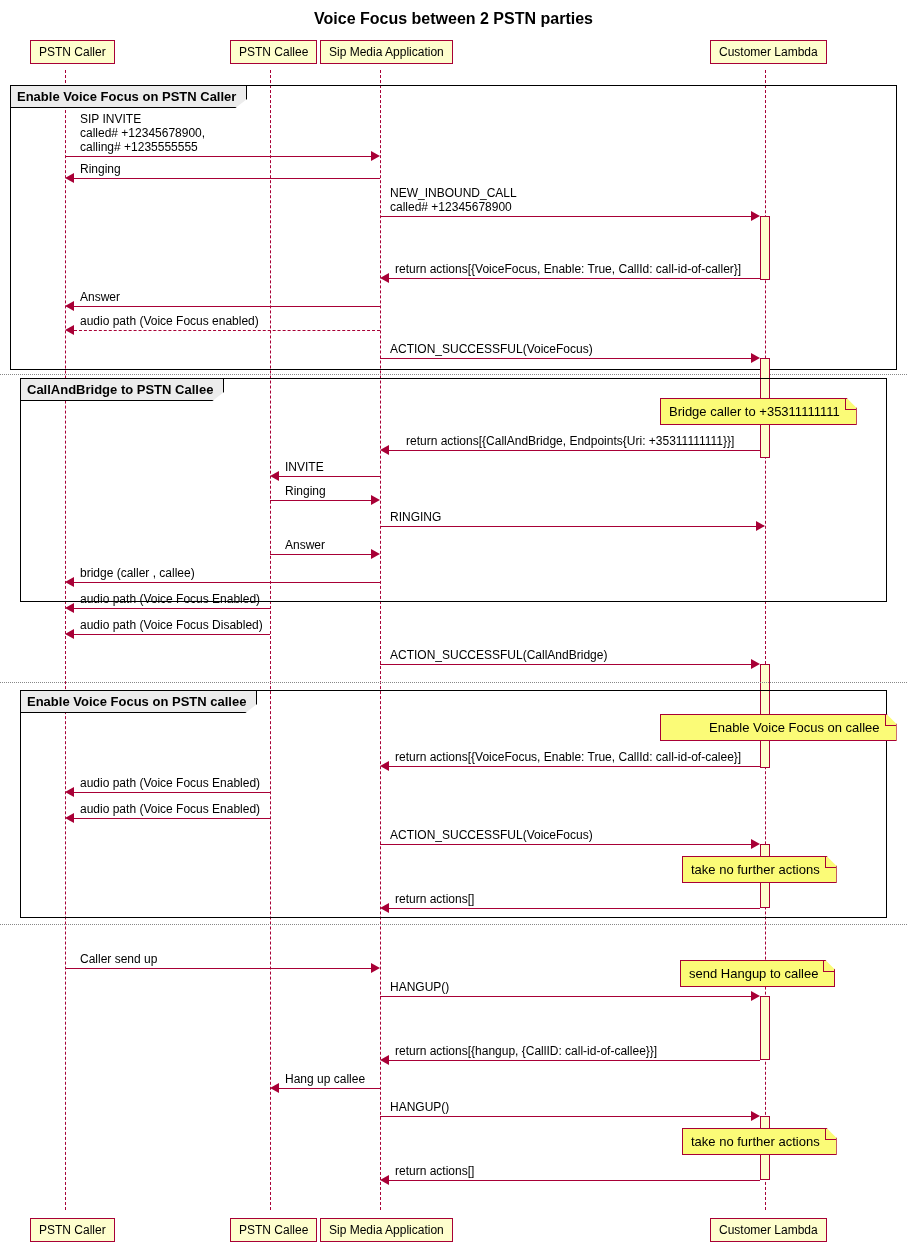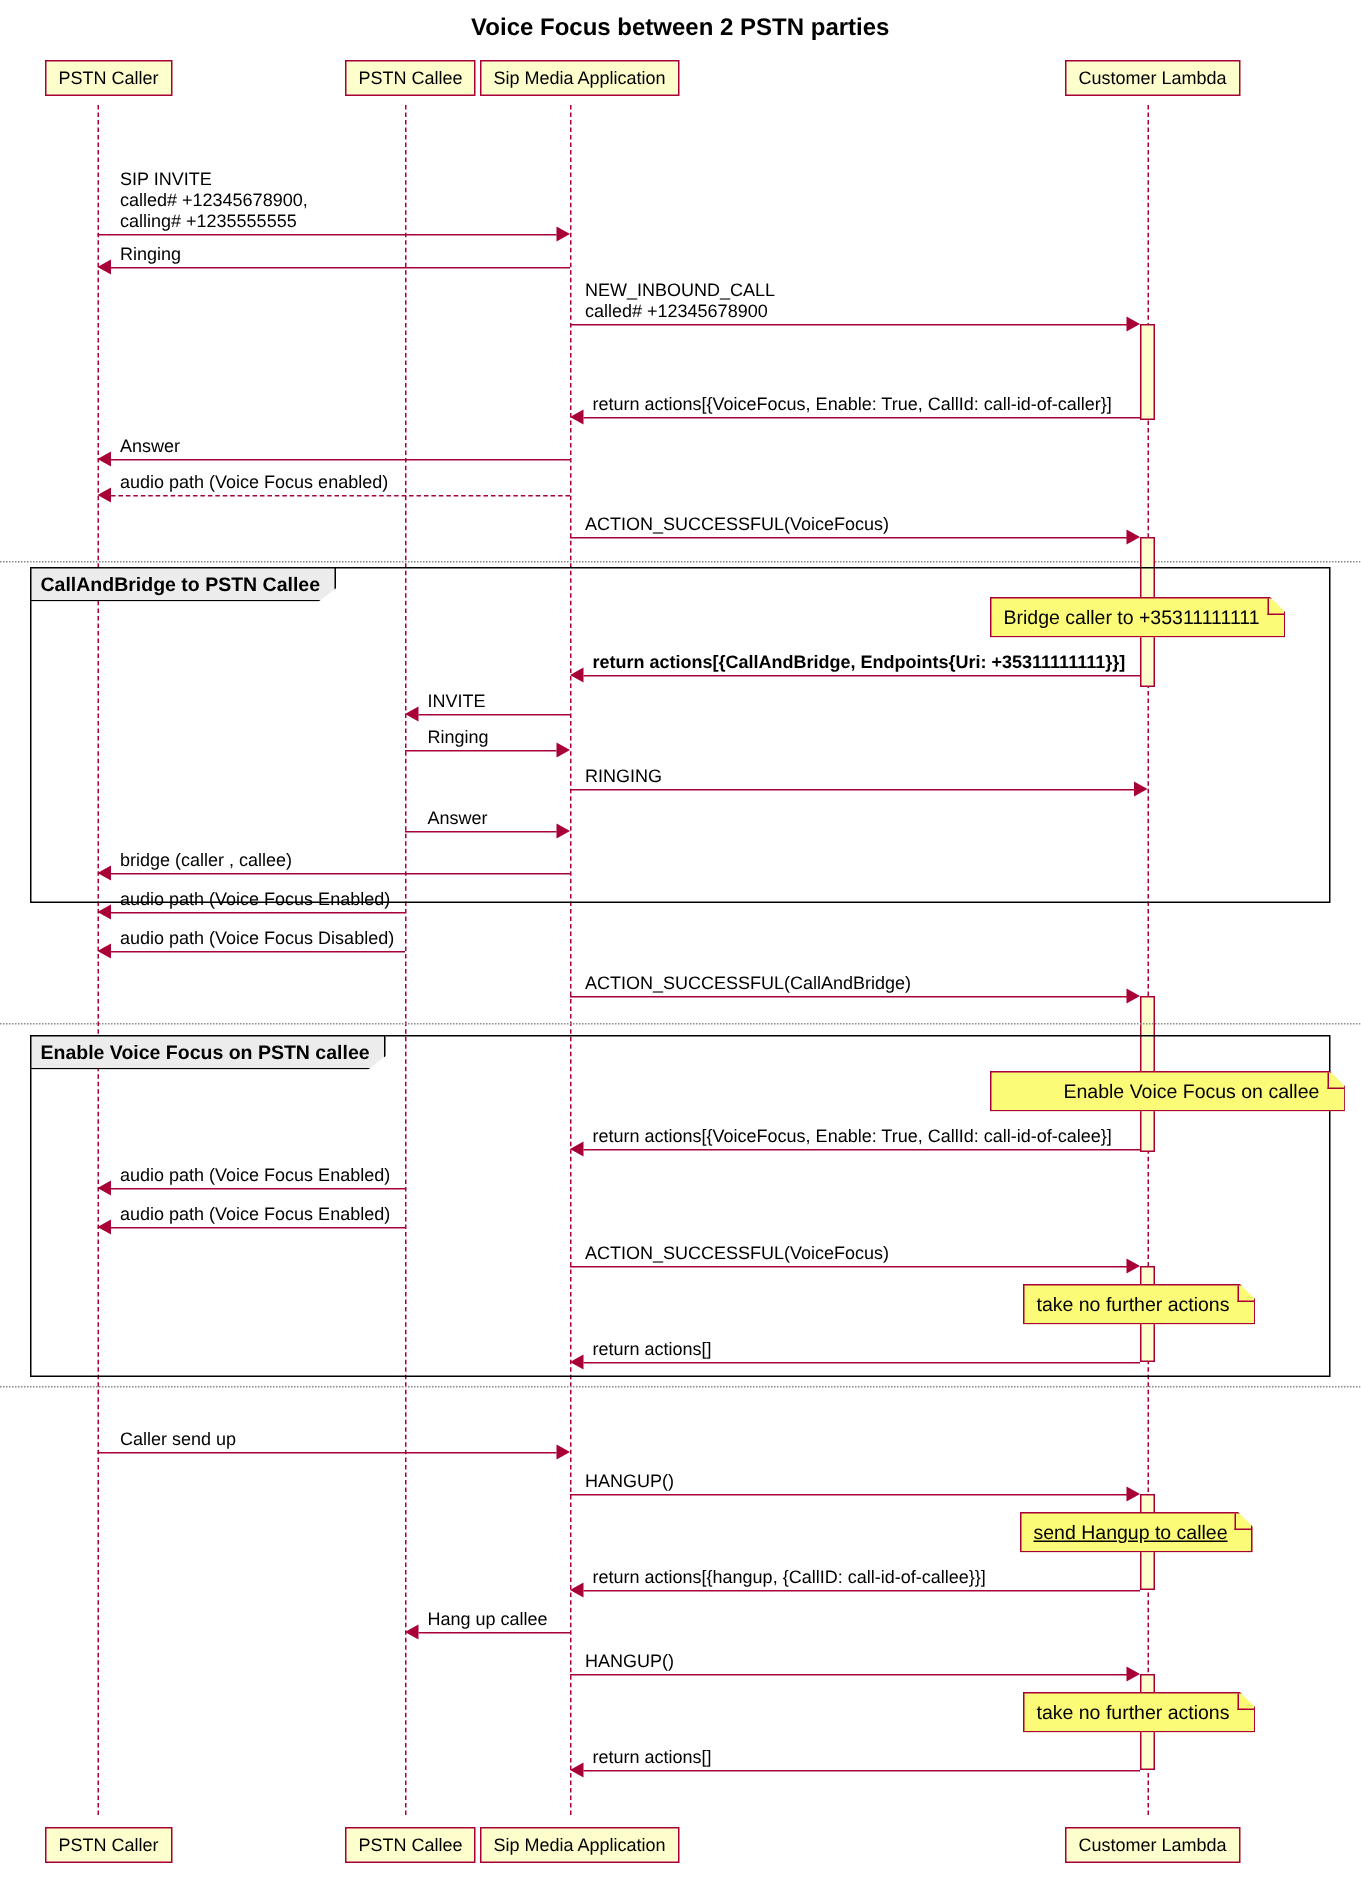--- a/index.html
+++ b/index.html
@@ -64,20 +64,23 @@
 <div class="participant" style="top:1218px; left:30px;">PSTN Caller</div>
 <div class="participant" style="top:1218px; left:230px;">PSTN Callee</div>
 <div class="participant" style="top:1218px; left:320px;">Sip Media Application</div>
 <div class="participant" style="top:1218px; left:710px;">Customer Lambda</div>
 
 <div class="lifeline" style="left:65px;"></div>
 <div class="lifeline" style="left:270px;"></div>
 <div class="lifeline" style="left:380px;"></div>
 <div class="lifeline" style="left:765px;"></div>
 
+<div class="group-box" style="top:85px; left:10px; width:887px; height:285px;">
+  <div class="group-label">Enable Voice Focus on PSTN Caller</div>
+</div>
 <div class="dotted-sep" style="top:374px;"></div>
 
 <div class="msg-label" style="top:112px; left:80px;">SIP INVITE</div>
 <div class="msg-label" style="top:126px; left:80px;">called# +12345678900,</div>
 <div class="msg-label" style="top:140px; left:80px;">calling# +1235555555</div>
 <div class="arrow-line" style="top:156px; left:65px; width:306px;"></div>
 <div class="arrow-head right" style="top:151px; left:371px;"></div>
 
 <div class="msg-label" style="top:162px; left:80px;">Ringing</div>
 <div class="arrow-line" style="top:178px; left:74px; width:306px;"></div>
@@ -106,21 +109,21 @@
 <div class="arrow-line" style="top:358px; left:380px; width:376px;"></div>
 <div class="arrow-head right" style="top:353px; left:751px;"></div>
 <div class="activation" style="top:358px; left:760px; height:100px;"></div>
 
 <div class="group-box" style="top:378px; left:20px; width:867px; height:224px;">
   <div class="group-label">CallAndBridge to PSTN Callee</div>
 </div>
 
 <div class="note" style="top:398px; left:660px;">Bridge caller to +35311111111</div>
 
-<div class="msg-label" style="top:434px; left:395px;font-weight:bold;">return actions[{CallAndBridge, Endpoints{Uri: +35311111111}}]</div>
+<div class="msg-label" style="top:434px; left:406px;">return actions[{CallAndBridge, Endpoints{Uri: +35311111111}}]</div>
 <div class="arrow-line" style="top:450px; left:389px; width:371px;"></div>
 <div class="arrow-head left" style="top:445px; left:380px;"></div>
 
 <div class="msg-label" style="top:460px; left:285px;">INVITE</div>
 <div class="arrow-line" style="top:476px; left:279px; width:101px;"></div>
 <div class="arrow-head left" style="top:471px; left:270px;"></div>
 
 <div class="msg-label" style="top:484px; left:285px;">Ringing</div>
 <div class="arrow-line" style="top:500px; left:270px; width:101px;"></div>
 <div class="arrow-head right" style="top:495px; left:371px;"></div>
@@ -186,21 +189,21 @@
 
 <div class="msg-label" style="top:952px; left:80px;">Caller send up</div>
 <div class="arrow-line" style="top:968px; left:65px; width:306px;"></div>
 <div class="arrow-head right" style="top:963px; left:371px;"></div>
 
 <div class="msg-label" style="top:980px; left:390px;">HANGUP()</div>
 <div class="arrow-line" style="top:996px; left:380px; width:376px;"></div>
 <div class="arrow-head right" style="top:991px; left:751px;"></div>
 <div class="activation" style="top:996px; left:760px; height:64px;"></div>
 
-<div class="note" style="top:1008px; left:680px;text-decoration:underline;">send Hangup to callee</div>
+<div class="note" style="top:960px; left:680px;">send Hangup to callee</div>
 
 <div class="msg-label" style="top:1044px; left:395px;">return actions[{hangup, {CallID: call-id-of-callee}}]</div>
 <div class="arrow-line" style="top:1060px; left:389px; width:371px;"></div>
 <div class="arrow-head left" style="top:1055px; left:380px;"></div>
 
 <div class="msg-label" style="top:1072px; left:285px;">Hang up callee</div>
 <div class="arrow-line" style="top:1088px; left:279px; width:101px;"></div>
 <div class="arrow-head left" style="top:1083px; left:270px;"></div>
 
 <div class="msg-label" style="top:1100px; left:390px;">HANGUP()</div>

